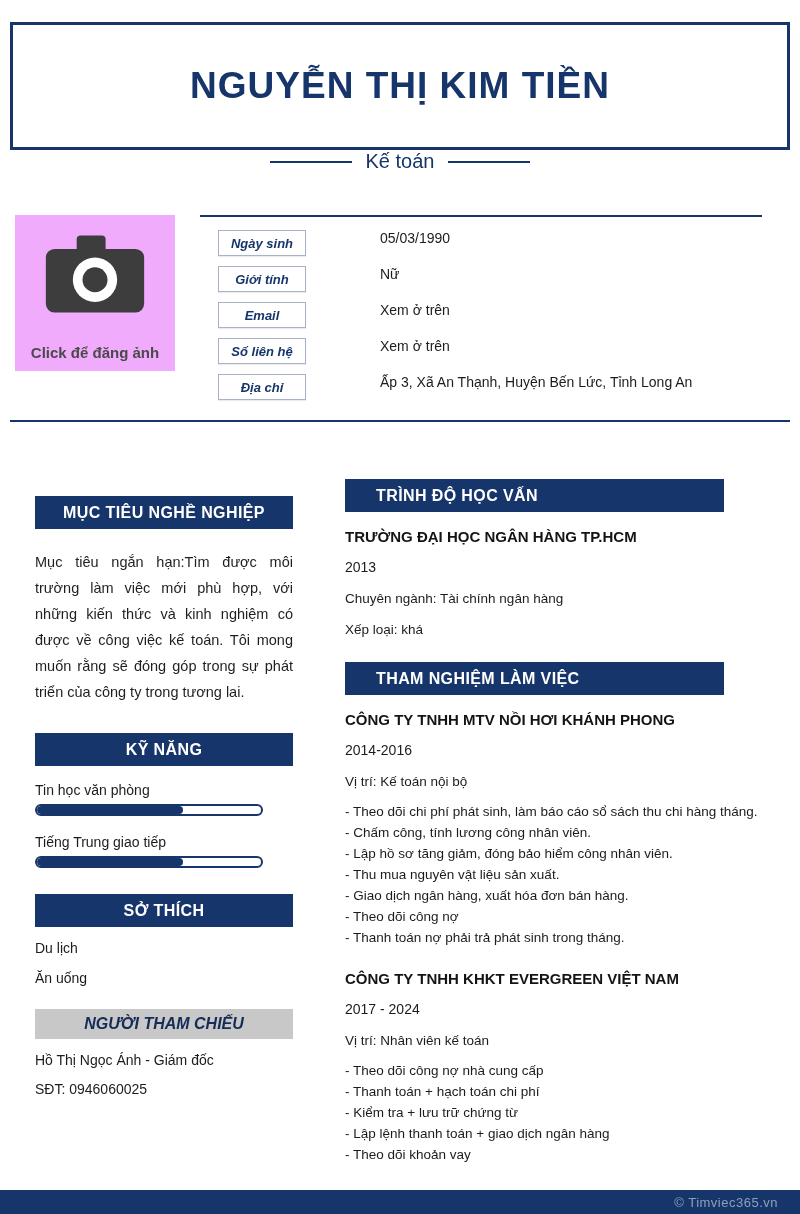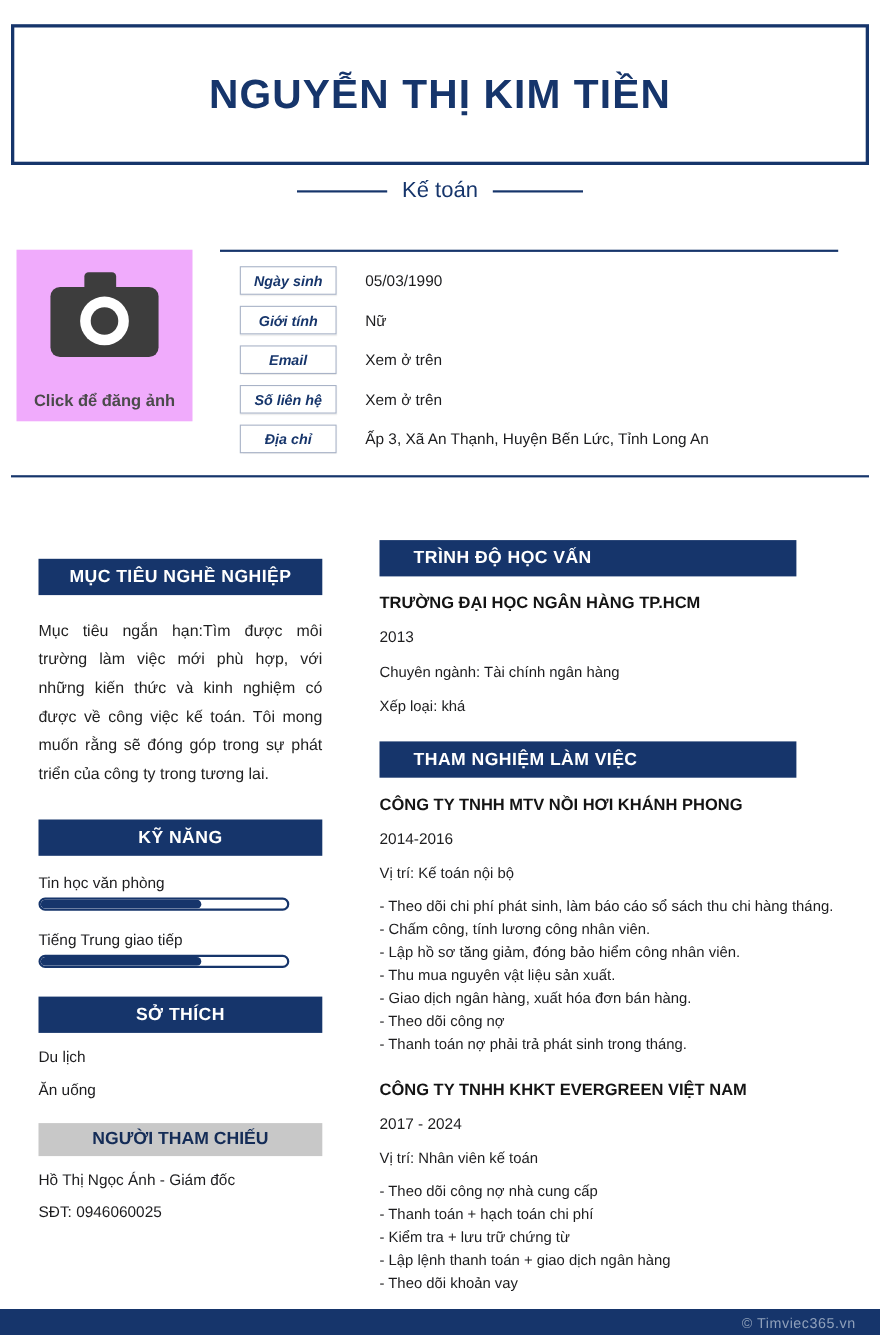--- a/index.html
+++ b/index.html
@@ -17,37 +17,37 @@
     margin:22px 10px 0 10px;
     border:3px solid #16356B;
     height:128px;
     display:flex; align-items:center; justify-content:center;
   }
   .candidate-name {
     font-size:37px; font-weight:bold; color:#16356B; letter-spacing:1px;
   }
   .subtitle {
     display:flex; align-items:center; justify-content:center; gap:14px;
-    margin-top:12px;
+    margin-top:0;
   }
   .subtitle .hline { width:82px; height:2px; background:#16356B; }
   .job-title { color:#16356B; font-size:20px; }
 
   
   .top-section { display:flex; margin-top:42px; padding:0 38px 0 15px; }
   .photo {
     width:160px; height:156px; background:#f0abfc; flex:0 0 auto;
     display:flex; flex-direction:column; align-items:center;
     cursor:pointer;
   }
   .camera { margin-top:14px; }
   .photo-caption { margin-top:auto; margin-bottom:10px; font-size:15px; font-weight:bold; color:#4a4a4a; }
 
   .info { flex:1; margin-left:25px; border-top:2px solid #16356B; padding-top:13px; }
-  .info-row { display:flex; align-items:center; margin-bottom:10px; padding-left:18px; }
+  .info-row { display:flex; align-items:flex-start; margin-bottom:10px; padding-left:18px;gap:48px; }
   .info-label {
     width:88px; height:26px; flex:0 0 auto;
     border:1px solid #a9b3c7; background:#fff;
     display:flex; align-items:center; justify-content:center;
     font-style:italic; font-weight:bold; color:#16356B; font-size:13px;
     box-shadow:0 1px 1px rgba(0,0,0,0.08);
   }
   .info-value { margin-left:26px; font-size:14px; color:#1c1c1e; white-space:nowrap; }
 
   .divider { height:2px; background:#16356B; margin:10px 10px 0 10px; }
@@ -79,21 +79,21 @@
     background:#fff; overflow:hidden;
   }
   .skill-fill { height:100%; background:#16356B; border-radius:4px; }
 
   .hobby-bar { margin-top:26px; }
   .hobby-item { margin-top:12px; font-size:14px; line-height:18px; color:#1c1c1e; }
 
   .ref-bar {
     margin-top:22px; height:30px; background:#c8c8c8; color:#142c57;
     display:flex; align-items:center; justify-content:center;
-    font-size:16px; font-weight:bold;
+    font-size:16px; font-weight:bold;font-style:italic;
   }
   .ref-line { margin-top:13px; font-size:14px; color:#1c1c1e; }
 
   .entry-title { margin-top:16px; font-size:15px; font-weight:bold; color:#141414; }
   .entry-year  { margin-top:14px; font-size:14px; color:#1c1c1e; }
   .entry-sub   { margin-top:16px; font-size:13.5px; color:#1c1c1e; }
   .exp-bar { margin-top:25px; }
   .duties { margin-top:12px; }
   .duty { font-size:13.5px; line-height:21px; color:#1c1c1e; }
   .job2 { margin-top:22px; }

